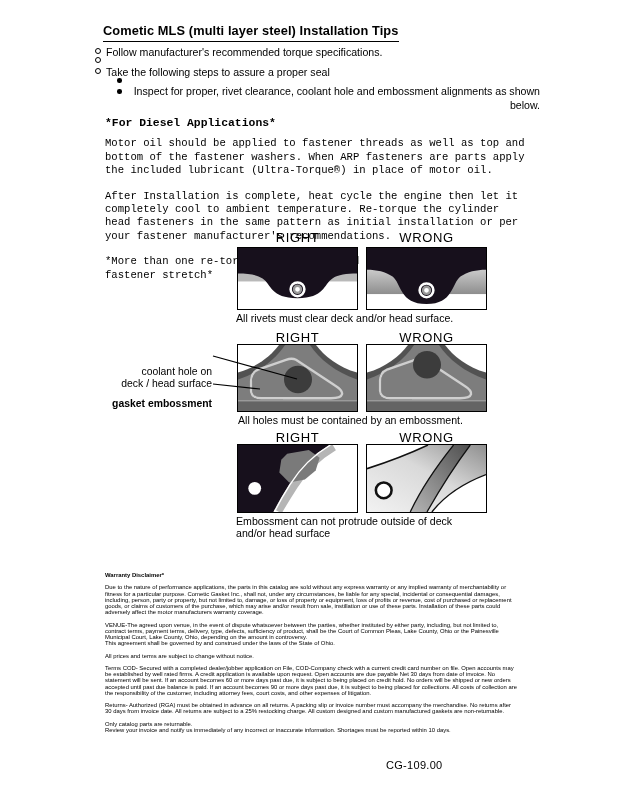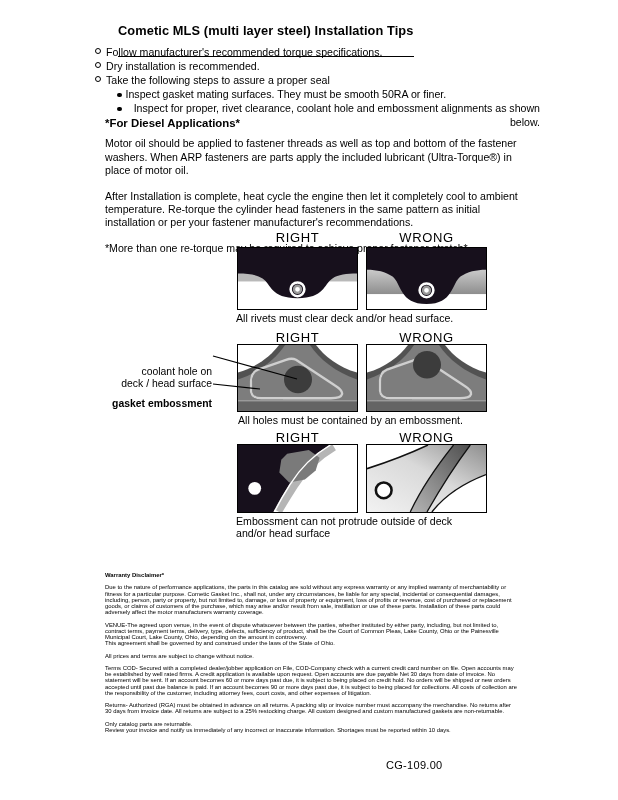--- a/index.html
+++ b/index.html
@@ -1,30 +1,30 @@
 <!DOCTYPE html>
 <html><head>
 <meta charset="utf-8">
 <style>
   html,body{margin:0;padding:0;background:#ffffff;}
   body{width:618px;height:800px;font-family:"Liberation Sans", sans-serif;color:#000;}
   .page{position:relative;width:618px;height:800px;overflow:hidden;background:#fff;}
 
-  .title{position:absolute;left:118px;top:23px;font-size:12.8px;font-weight:bold;
-         border-bottom:1.6px solid #000;padding-bottom:18px;letter-spacing:0.1px;}
+  .title{position:absolute;left:103px;top:23px;font-size:12.8px;font-weight:bold;
+         border-bottom:1.6px solid #000;padding-bottom:3px;letter-spacing:0.1px;}
 
   .tips{position:absolute;left:95px;top:45px;width:445px;font-size:10.6px;line-height:14px;text-align:right;}
   .tip-row{display:flex;align-items:baseline;}
   .tip-row.sub{margin-left:22px;}
   .circ{display:inline-block;width:4px;height:4px;border:1px solid #000;border-radius:50%;
         margin-right:5px;flex:0 0 auto;position:relative;top:-2px;}
   .dot{display:inline-block;width:4.5px;height:4.5px;background:#000;border-radius:50%;
         margin-right:4px;flex:0 0 auto;position:relative;top:-1px;}
 
-  .diesel{position:absolute;left:105px;top:117px;width:424px;font-size:10.6px;line-height:13.4px;}
+  .diesel{position:absolute;left:105px;top:117px;width:424px;font-size:10.6px;line-height:13.4px;font-family:Liberation Mono, monospace;}
   .diesel-h{font-weight:bold;font-size:11.4px;margin-bottom:7px;}
   .diesel p{margin:0 0 12px 0;}
 
   .dg-label{position:absolute;font-size:13px;letter-spacing:0.6px;width:121px;text-align:center;}
   .dg-box{position:absolute;width:121px;border:1.6px solid #000;box-sizing:border-box;background:#fff;}
   .dg-box svg{display:block;width:100%;height:100%;}
   .dg-caption{position:absolute;font-size:10.6px;line-height:11.5px;}
 
   .col1{left:237px;} .col2{left:366px;}
   .r1-label{top:230px;} .r1-box{top:247px;height:63px;} .r1-cap{left:236px;top:313px;}
@@ -50,29 +50,27 @@
 
   <div class="title">Cometic MLS (multi layer steel) Installation Tips</div>
 
   <div class="tips">
     <div class="tip-row">
       <span class="circ"></span>
       <span>Follow manufacturer's recommended torque specifications.</span>
     </div>
     <div class="tip-row">
       <span class="circ"></span>
-      <span>Dry installation is recommended.</span>
     </div>
     <div class="tip-row">
       <span class="circ"></span>
       <span>Take the following steps to assure a proper seal</span>
     </div>
     <div class="tip-row sub">
       <span class="dot"></span>
-      <span>Inspect gasket mating surfaces.  They must be smooth 50RA or finer.</span>
     </div>
     <div class="tip-row sub">
       <span class="dot"></span>
       <span>Inspect for proper, rivet clearance, coolant hole and embossment alignments as shown below.</span>
     </div>
   </div>
 
   <div class="diesel">
     <div class="diesel-h">*For Diesel Applications*</div>
     <p>Motor oil should be applied to fastener threads as well as top and bottom of the fastener washers. When ARP fasteners are parts apply the included lubricant (Ultra-Torque®) in place of motor oil.</p>

